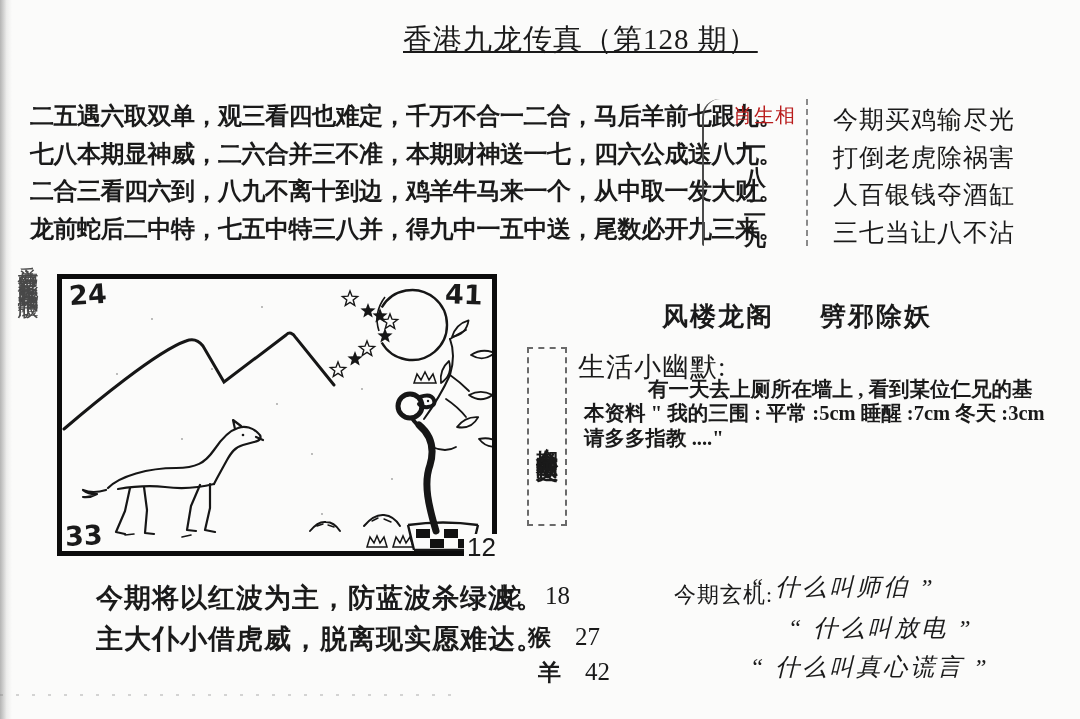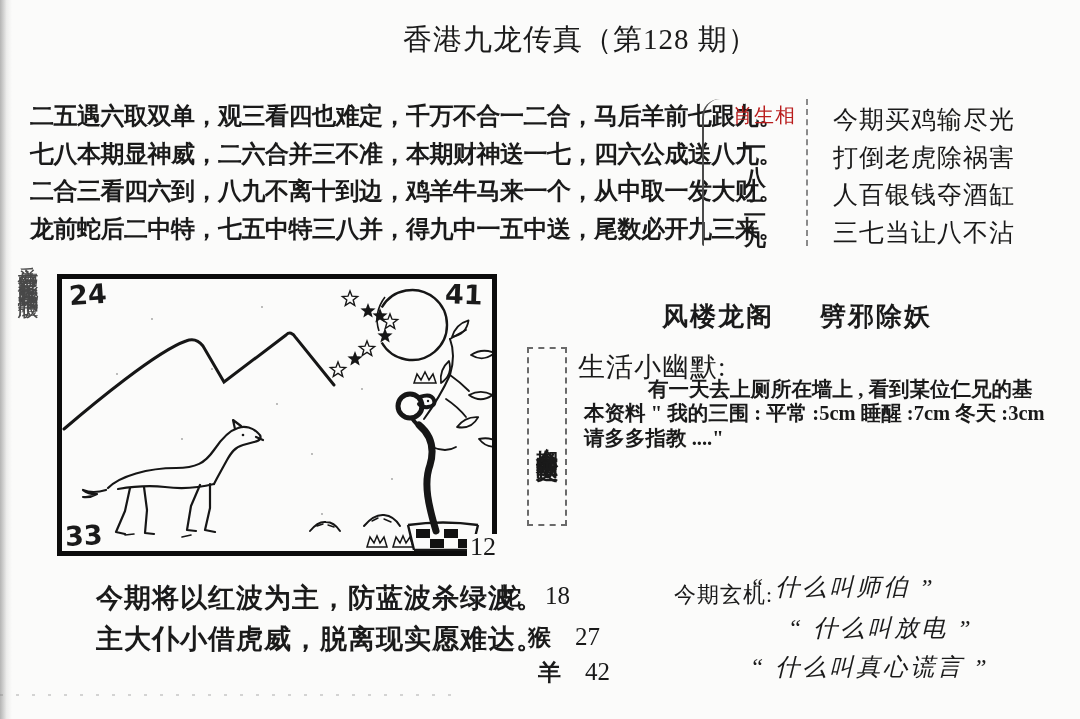--- a/index.html
+++ b/index.html
@@ -8,42 +8,42 @@
     position:relative;width:1080px;height:719px;overflow:hidden;
     background:#fbfbfa;color:#1a1a1a;
     font-family:"Liberation Serif","DejaVu Serif",serif;
   }
   .abs{position:absolute;}
   
   .edge-shadow{left:0;top:0;width:12px;height:719px;
     background:linear-gradient(to right,rgba(110,110,110,.5),rgba(170,170,170,.18) 55%,transparent);}
   .bottom-speckle{left:598;top:694px;width:452px;height:2px;opacity:.3;
     background:repeating-linear-gradient(90deg,#777 0 3px,transparent 3px 16px);}
-  .title{left:403px;top:20px;font-size:29px;letter-spacing:1px;white-space:nowrap;}
+  .title{left:403px;top:20px;font-size:29px;letter-spacing:1px;white-space:nowrap;text-decoration:underline;}
   .verse{left:30px;top:97px;font-family:"Liberation Sans","DejaVu Sans",sans-serif;
     font-weight:600;font-size:24px;line-height:37.5px;letter-spacing:-0.5px;white-space:nowrap;}
   
   .zcol{left:702px;top:99px;width:106px;height:147px;box-sizing:border-box;
     border-left:2px solid #4a4a4a;border-right:2px dashed #8a8a8a;border-radius:18px 0 0 2px;
     display:flex;flex-direction:column;align-items:center;}
   .zcol-header{align-self:flex-end;padding-right:10px;margin-top:3px;font-size:20px;
     color:#b91c1c;filter:blur(.4px);letter-spacing:1px;}
   .zdigit{font-size:22px;font-weight:700;line-height:1;margin-top:8px;}
   .rcol{left:833px;top:101px;font-size:25px;line-height:37.5px;letter-spacing:1px;white-space:nowrap;}
   .lnote{left:14px;top:250px;height:345px;writing-mode:vertical-rl;text-orientation:upright;
     font-size:21px;letter-spacing:2.5px;color:#2a2a2a;filter:blur(.45px);opacity:.85;}
   
   .frame{left:57px;top:274px;width:440px;height:282px;border:5px solid #0c0c0c;box-sizing:border-box;}
   .frame svg{position:absolute;left:0;top:0;}
   .corner-num{position:absolute;font-family:"DejaVu Sans","Liberation Sans",sans-serif;
     font-weight:700;font-size:27px;line-height:1;}
   .cn-tl{left:7px;top:2px;transform:rotate(-4deg);}
   .cn-tr{right:9px;top:2px;transform:rotate(2deg);}
   .cn-bl{left:3px;bottom:2px;transform:rotate(-3deg);}
-  .cn-br{right:-7px;bottom:-9px;transform:none;font-family:Liberation Serif, serif;
+  .cn-br{right:-7px;bottom:-9px;transform:none;font-family:Liberation Sans, sans-serif;
     font-weight:400;font-size:26px;background:#fbfbfa;padding:0 3px;z-index:2;}
   .musthit{left:527px;top:347px;width:40px;height:179px;box-sizing:border-box;
     border:2px dashed #6a6a6a;display:flex;align-items:center;justify-content:center;}
   .musthit-text{writing-mode:vertical-rl;text-orientation:upright;font-size:22px;font-weight:700;
     letter-spacing:2px;}
   .slogan{top:299px;font-size:26px;font-weight:700;letter-spacing:2px;white-space:nowrap;font-family:Liberation Serif, serif;}
   .slogan-left{left:662px;}
   .slogan-right{left:820px;}
   .humor-head{left:578px;top:349px;font-size:27px;letter-spacing:1px;}
   .humor-body{left:584px;top:377px;width:500px;font-size:20.5px;font-weight:600;

